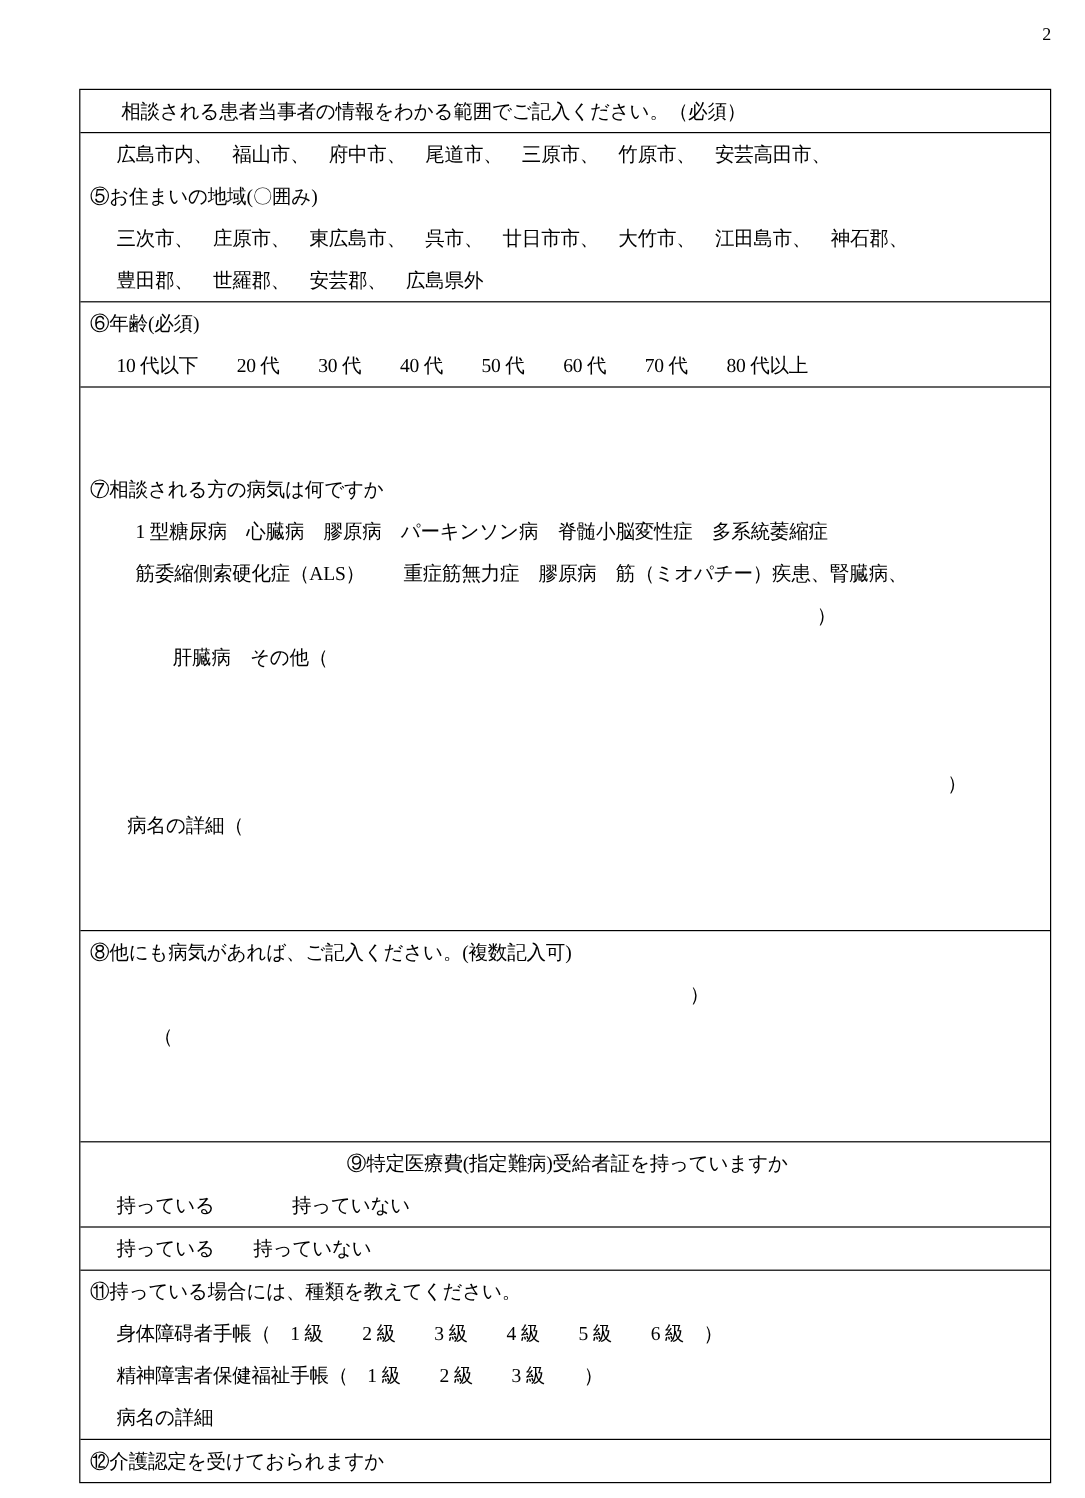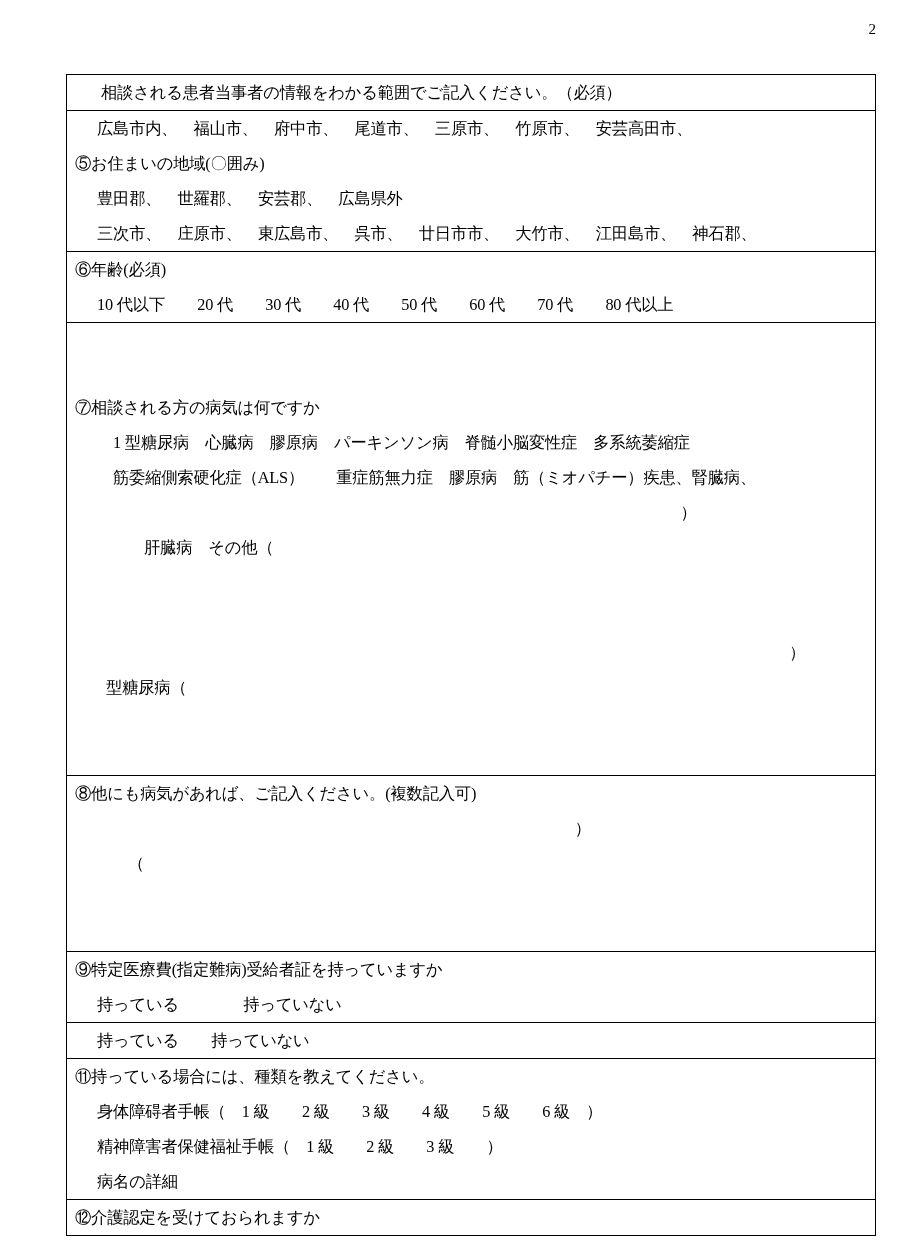--- a/index.html
+++ b/index.html
@@ -85,54 +85,54 @@
 
   <div class="form-table">
 
     <div class="row">
       <div class="line ind0 head" style="display: block; transform-origin: left center; letter-spacing: -0.2px; margin-left: 26px;"><span style="display: inline-block; transform-origin: left center; transform: scaleX(0.988); white-space: pre;">相談される患者当事者の情報をわかる範囲でご記入ください。（必須）</span></div>
     </div>
 
     <div class="row">
       <div class="line ind1" style="display: block; transform-origin: left center; letter-spacing: -0.2px;"><span style="display: inline-block; transform-origin: left center; transform: scaleX(0.987); white-space: pre;">広島市内、　福山市、　府中市、　尾道市、　三原市、　竹原市、　安芸高田市、</span></div>
       <div class="line ind0 head" style="display: block; transform-origin: left center; letter-spacing: -0.2px;"><span style="display: inline-block; transform-origin: left center; transform: scaleX(0.988); white-space: pre;">⑤お住まいの地域(〇囲み)</span></div>
+      <div class="line ind1" style="display: block; transform-origin: left center; letter-spacing: -0.2px;"><span style="display: inline-block; transform-origin: left center; transform: scaleX(0.987); white-space: pre;">三次市、　庄原市、　東広島市、　呉市、　廿日市市、　大竹市、　江田島市、　神石郡、</span></div>
       <div class="line ind1" style="display: block; transform-origin: left center; letter-spacing: -0.2px;"><span style="display: inline-block; transform-origin: left center; transform: scaleX(0.987); white-space: pre;">豊田郡、　世羅郡、　安芸郡、　広島県外</span></div>
-      <div class="line ind1" style="display: block; transform-origin: left center; letter-spacing: -0.2px;"><span style="display: inline-block; transform-origin: left center; transform: scaleX(0.987); white-space: pre;">三次市、　庄原市、　東広島市、　呉市、　廿日市市、　大竹市、　江田島市、　神石郡、</span></div>
     </div>
 
     <div class="row">
       <div class="line ind0 head" style="display: block; transform-origin: left center; letter-spacing: -0.2px;"><span style="display: inline-block; transform-origin: left center; transform: scaleX(0.988); white-space: pre;">⑥年齢(必須)</span></div>
       <div class="line ind1" style="display: block; transform-origin: left center; letter-spacing: -0.2px;"><span style="display: inline-block; transform-origin: left center; transform: scaleX(0.987); white-space: pre;">10 代以下　　20 代　　30 代　　40 代　　50 代　　60 代　　70 代　　80 代以上</span></div>
     </div>
 
     <div class="row">
       <div class="line spacer-line" style="display: block; transform-origin: left center; letter-spacing: -0.2px;"><span style="display: inline-block; transform-origin: left center; transform: scaleX(0.988); white-space: pre;"></span></div>
       <div class="line ind0 head" style="display: block; transform-origin: left center; letter-spacing: -0.2px; margin-top: 32px;"><span style="display: inline-block; transform-origin: left center; transform: scaleX(0.988); white-space: pre;">⑦相談される方の病気は何ですか</span></div>
       <div class="line ind2" style="display: block; transform-origin: left center; letter-spacing: -0.2px;"><span style="display: inline-block; transform-origin: left center; transform: scaleX(0.987); white-space: pre;">1 型糖尿病　心臓病　膠原病　パーキンソン病　脊髄小脳変性症　多系統萎縮症</span></div>
       <div class="line ind2" style="display: block; transform-origin: left center; letter-spacing: -0.2px;"><span style="display: inline-block; transform-origin: left center; transform: scaleX(0.987); white-space: pre;">筋委縮側索硬化症（ALS）　　重症筋無力症　膠原病　筋（ミオパチー）疾患、腎臓病、</span></div>
       <div class="line ind2 line-wrap" style="display: block; transform-origin: left center; letter-spacing: -0.2px;"><span style="display: inline-block; transform-origin: left center; transform: scaleX(0.987); white-space: pre;">
         <span>肝臓病　その他（</span>
         <span class="rparen-abs" style="left:575px;">）</span>
       </span></div>
       <div class="line ind0 line-wrap" style="display: block; transform-origin: left center; letter-spacing: -0.2px;"><span style="display: inline-block; transform-origin: left center; transform: scaleX(0.988); white-space: pre;">
-        <span>型糖尿病（</span>
+        <span>病名の詳細（</span>
         <span class="rparen-abs" style="left:723px;">）</span>
       </span></div>
     </div>
 
     <div class="row">
       <div class="line ind0 head" style="display: block; transform-origin: left center; letter-spacing: -0.2px;"><span style="display: inline-block; transform-origin: left center; transform: scaleX(0.988); white-space: pre;">⑧他にも病気があれば、ご記入ください。(複数記入可)</span></div>
       <div class="line ind1 line-wrap" style="display: block; transform-origin: left center; letter-spacing: -0.2px;"><span style="display: inline-block; transform-origin: left center; transform: scaleX(0.987); white-space: pre;">
         <span>（</span>
         <span class="rparen-abs" style="left:484px;">）</span>
       </span></div>
     </div>
 
     <div class="row">
-      <div class="line ind0 head" style="display: block; transform-origin: left center; letter-spacing: -0.2px;"><span style="display: inline-block; transform-origin: left center; transform: scaleX(0.988); white-space: pre;">⑨特定医療費(指定難病)受給者証を持っていますか</span></div>
+      <div class="line ind0 head" style="display: block; transform-origin: left center; letter-spacing: -0.2px; text-align: center;"><span style="display: inline-block; transform-origin: left center; transform: scaleX(0.988); white-space: pre;">⑨特定医療費(指定難病)受給者証を持っていますか</span></div>
       <div class="line ind1" style="display: block; transform-origin: left center; letter-spacing: -0.2px;"><span style="display: inline-block; transform-origin: left center; transform: scaleX(0.987); white-space: pre;">持っている　　　　持っていない</span></div>
     </div>
 
     <div class="row">
       <div class="line ind1" style="display: block; transform-origin: left center; letter-spacing: -0.2px;"><span style="display: inline-block; transform-origin: left center; transform: scaleX(0.987); white-space: pre;">持っている　　持っていない</span></div>
     </div>
 
     <div class="row">
       <div class="line ind0 head" style="display: block; transform-origin: left center; letter-spacing: -0.2px;"><span style="display: inline-block; transform-origin: left center; transform: scaleX(0.988); white-space: pre;">⑪持っている場合には、種類を教えてください。</span></div>
       <div class="line ind1" style="display: block; transform-origin: left center; letter-spacing: -0.2px;"><span style="display: inline-block; transform-origin: left center; transform: scaleX(0.987); white-space: pre;">身体障碍者手帳（　1 級　　2 級　　3 級　　4 級　　5 級　　6 級　）</span></div>

